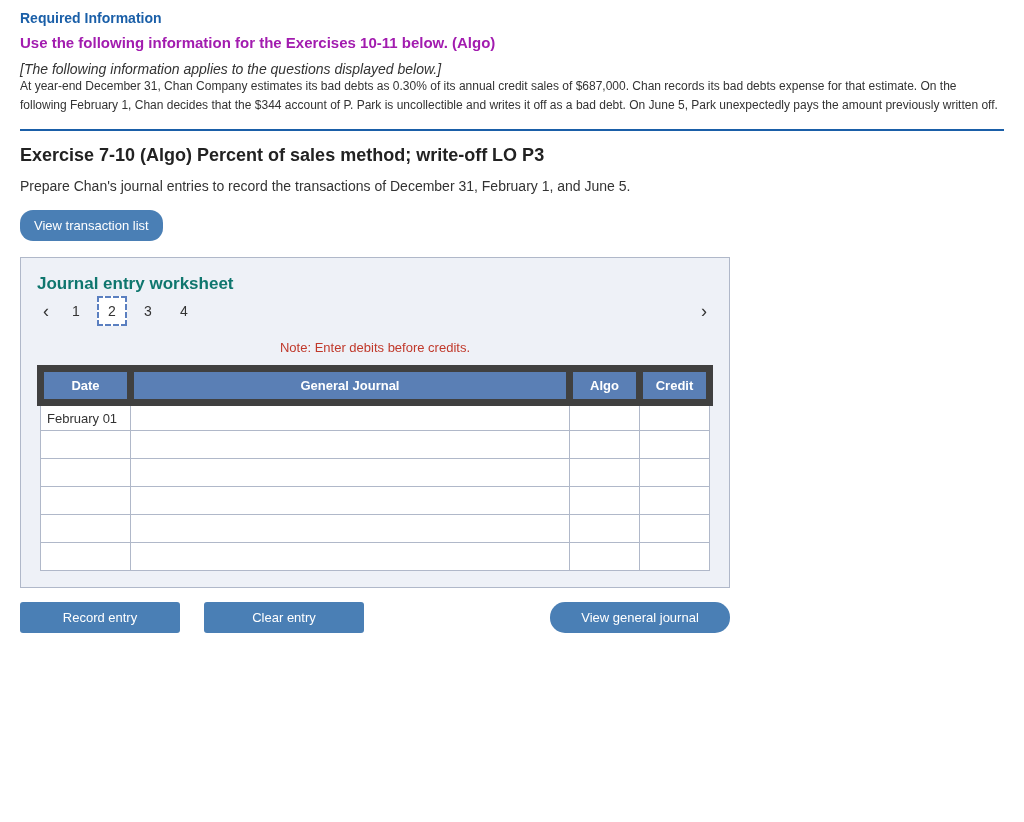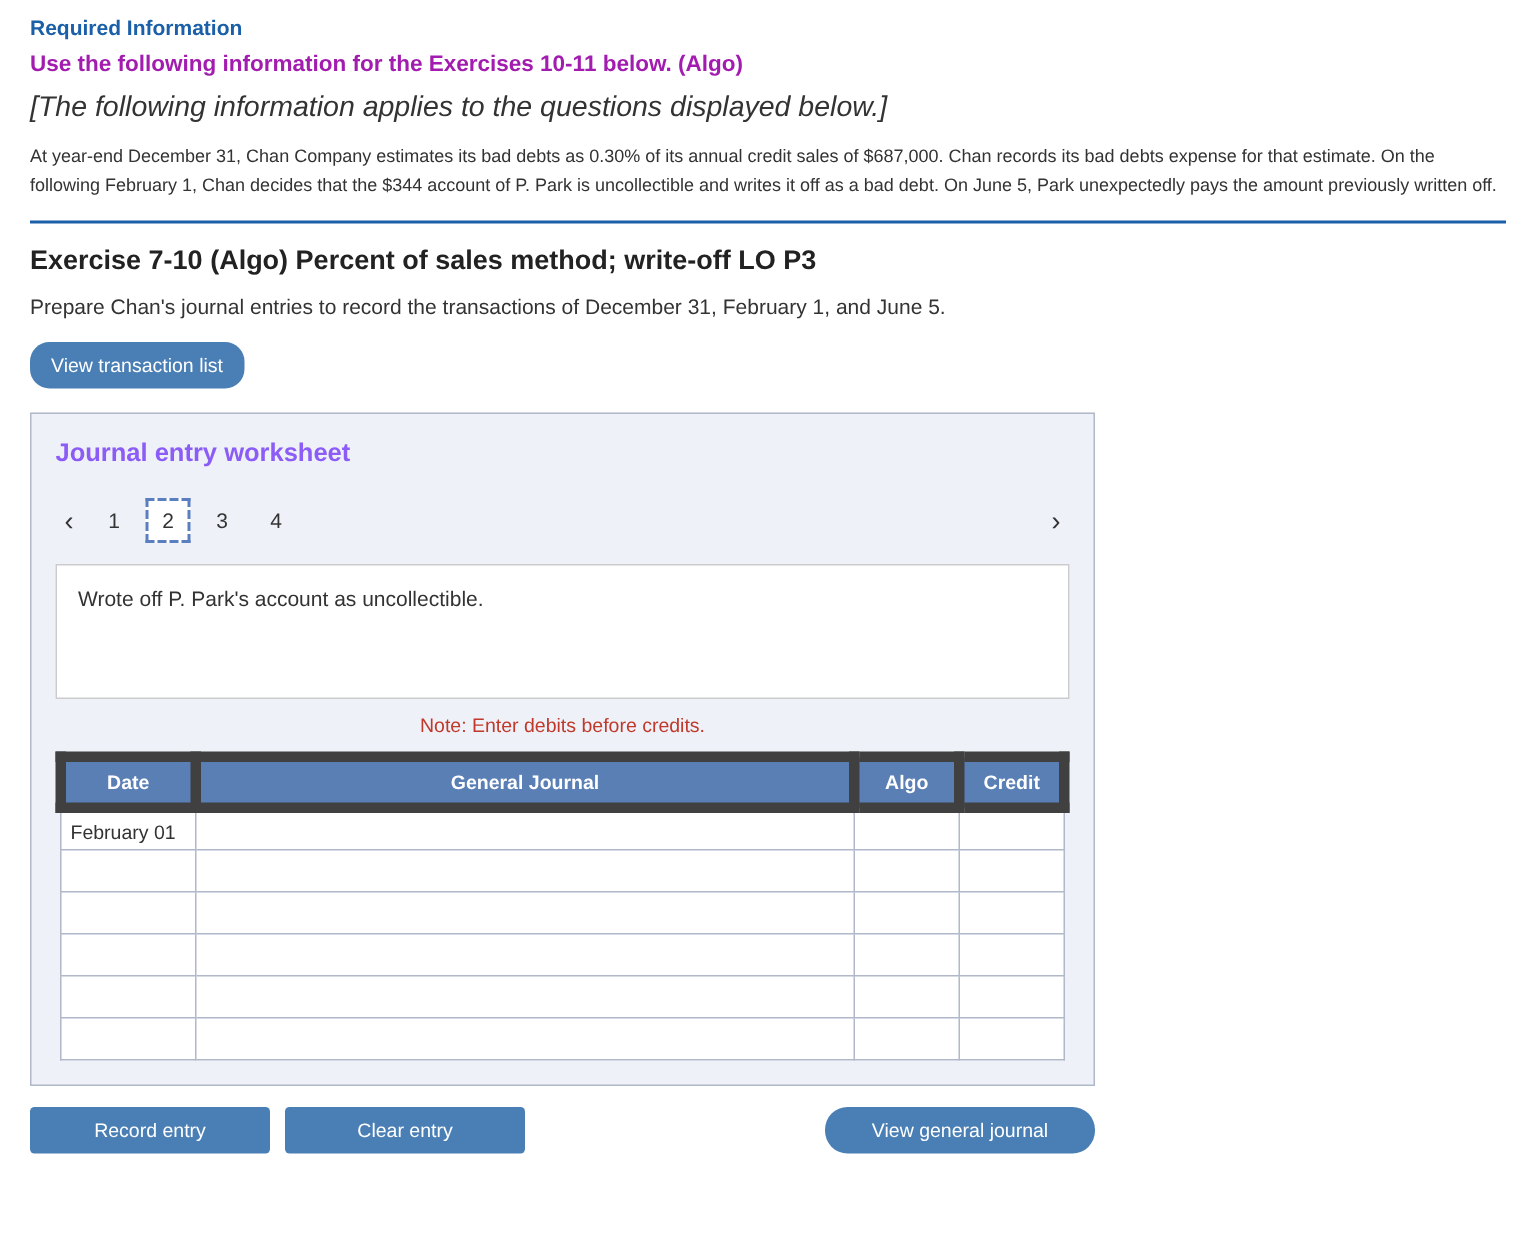--- a/index.html
+++ b/index.html
@@ -27,22 +27,21 @@
     .exercise-title-main {
       font-size: 15px;
       font-weight: bold;
       margin-bottom: 10px;
       color: #a21caf;
     }
 
     .italic-note {
       font-style: italic;
       color: #333;
-      margin-bottom: 12px;
-      font-size: 19px;
+      font-size: 14px;
     }
 
     .description-text {
       font-size: 12px;
       line-height: 1.6;
       margin-bottom: 12px;
       color: #333;
     }
 
     .divider {
@@ -78,22 +77,22 @@
     .worksheet-container {
       border: 1px solid #b0b8c9;
       background: #eef1f7;
       padding: 16px;
       max-width: 710px;
     }
 
     .worksheet-title {
       font-size: 17px;
       font-weight: bold;
-      color: #8b5cf6;
-      margin-bottom: 20px;
+      color: #0f766e;
+      margin-bottom: 2px;
     }
 
     .tabs-nav {
       display: flex;
       align-items: center;
       gap: 6px;
       margin-bottom: 14px;
     }
 
     .tab-arrow {
@@ -184,21 +183,21 @@
     }
 
     .journal-table td.date-cell {
       padding: 0 6px;
       font-size: 13px;
       vertical-align: middle;
     }
 
     .bottom-buttons {
       display: flex;
-      gap: 10px;
+      gap: 24px;
       margin-top: 14px;
       justify-content: space-between;
       max-width: 710px;
     }
 
     .bottom-btn {
       background: #4a7fb5;
       color: #fff;
       border: none;
       padding: 8px 20px;
@@ -251,21 +250,20 @@
 
     <div class="tabs-nav">
       <button class="tab-arrow">‹</button>
       <span class="tab-num">1</span>
       <span class="tab-num active">2</span>
       <span class="tab-num">3</span>
       <span class="tab-num">4</span>
       <button class="tab-arrow" style="margin-left: auto;">›</button>
     </div>
 
-    <div class="entry-description-box">Wrote off P. Park's account as uncollectible.</div>
 
     <div class="note-text">Note: Enter debits before credits.</div>
 
     <table class="journal-table">
       <thead>
         <tr>
           <th class="date-col">Date</th>
           <th class="journal-col">General Journal</th>
           <th class="debit-col">Algo</th>
           <th class="credit-col">Credit</th>

